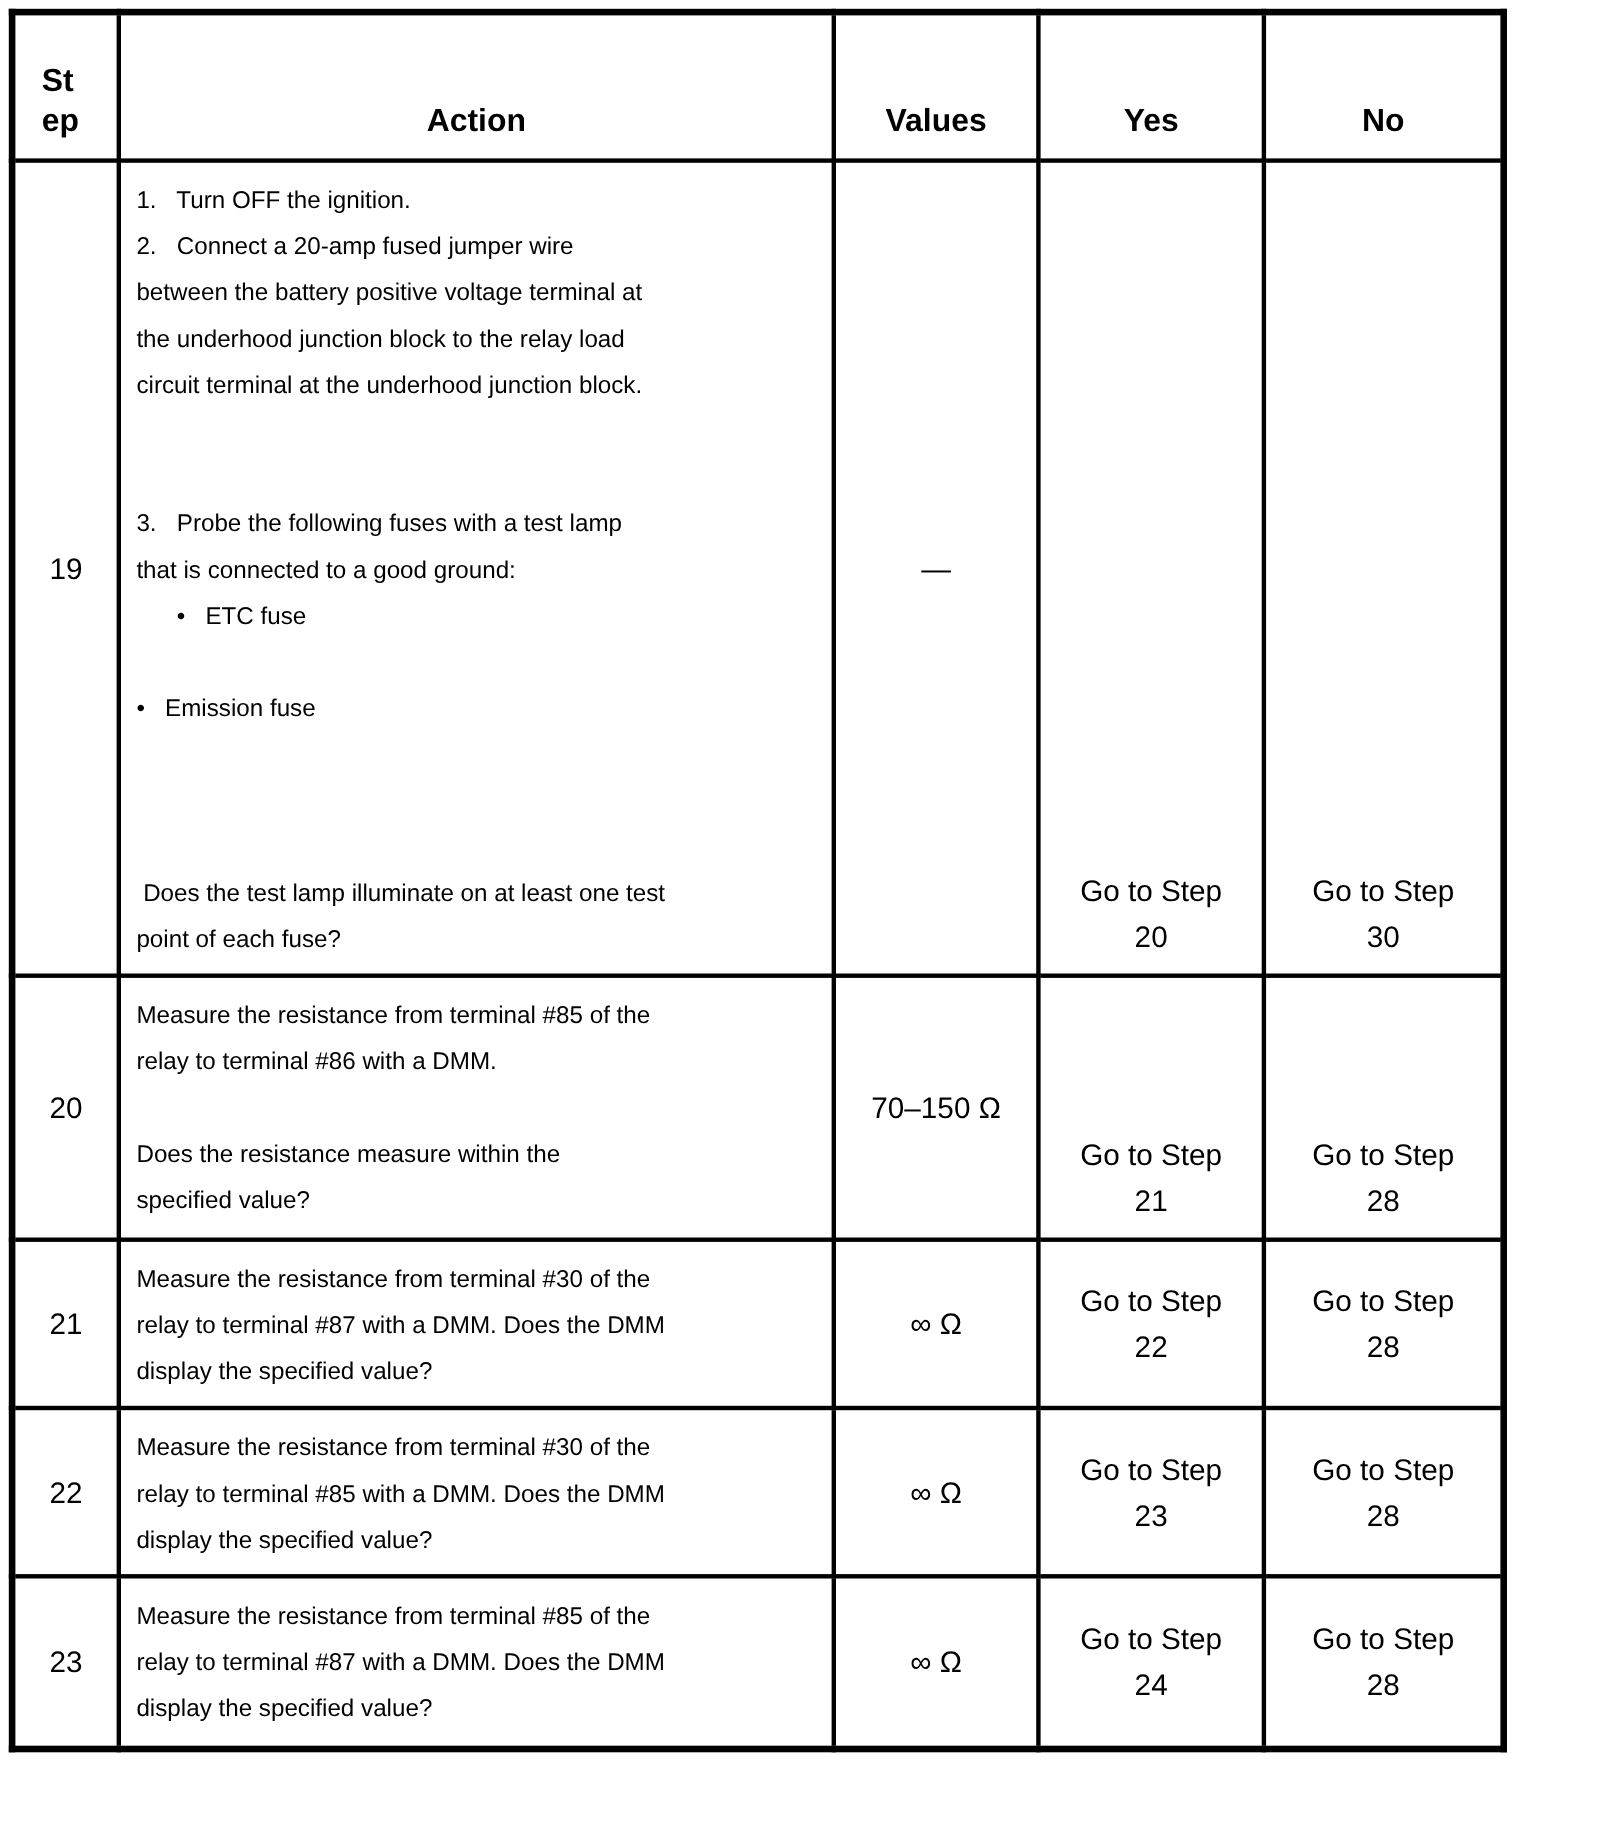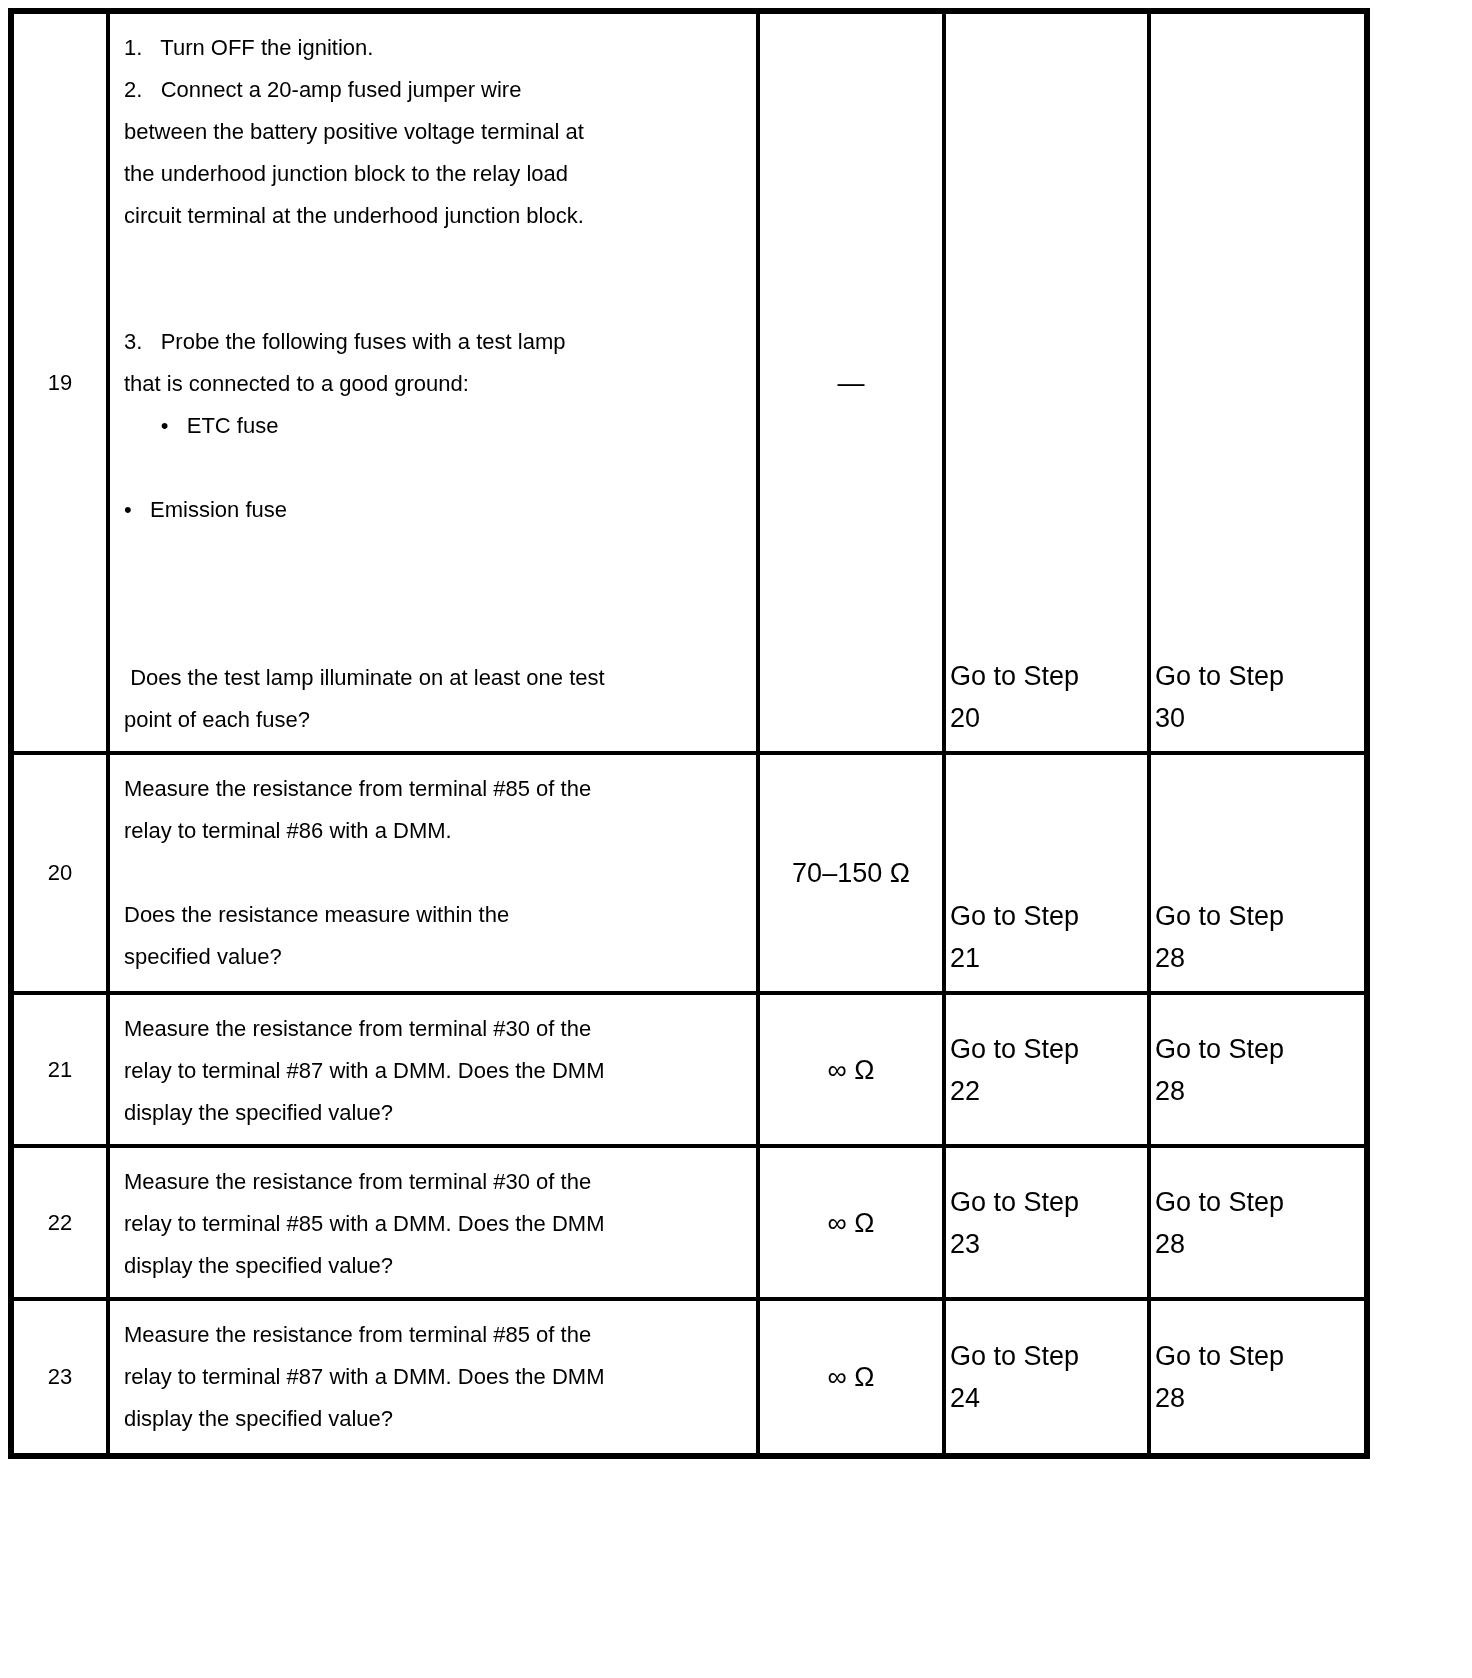--- a/index.html
+++ b/index.html
@@ -36,42 +36,42 @@
     padding: 0 4px 16px 4px;
     white-space: pre-line;
     line-height: 36px;
   }
   tr.header-row th.h-step {
     text-align: left;
     padding-left: 24px;
   }
   
   td.cell-step {
-    font-size: 22px;
+    font-size: 27px;
     text-align: center;
     vertical-align: middle;
     line-height: 42px;
   }
   td.cell-action {
     font-size: 22px;
     vertical-align: top;
     padding: 13px 6px 10px 14px;
     white-space: pre-wrap;
     line-height: 42px;
   }
   td.cell-values {
     font-size: 27px;
     text-align: center;
     vertical-align: middle;
     white-space: pre-line;
     line-height: 42px;
   }
   td.cell-yes, td.cell-no {
     font-size: 27px;
-    text-align: left;
+    text-align: center;
     vertical-align: middle;
     white-space: pre-line;
     line-height: 42px;
     padding: 4px;
   }
   td.valign-bottom {
     vertical-align: bottom;
     padding-bottom: 12px;
   }
 </style>
@@ -82,20 +82,28 @@
   <table class="diag-table">
     <colgroup>
       <col style="width:97px">
       <col style="width:650px">
       <col style="width:186px">
       <col style="width:205px">
       <col style="width:218px">
     </colgroup>
 
     <tbody>
+        <tr class="header-row" style="height:135px">
+      <th class="h-step">St
+ep</th>
+      <th>Action</th>
+      <th>Values</th>
+      <th>Yes</th>
+      <th>No</th>
+    </tr>
 
     <tr class="body-row" style="height:722px">
       <td class="cell-step">19</td>
       <td class="cell-action">1.   Turn OFF the ignition.
 2.   Connect a 20-amp fused jumper wire
 between the battery positive voltage terminal at
 the underhood junction block to the relay load
 circuit terminal at the underhood junction block.
 
 

